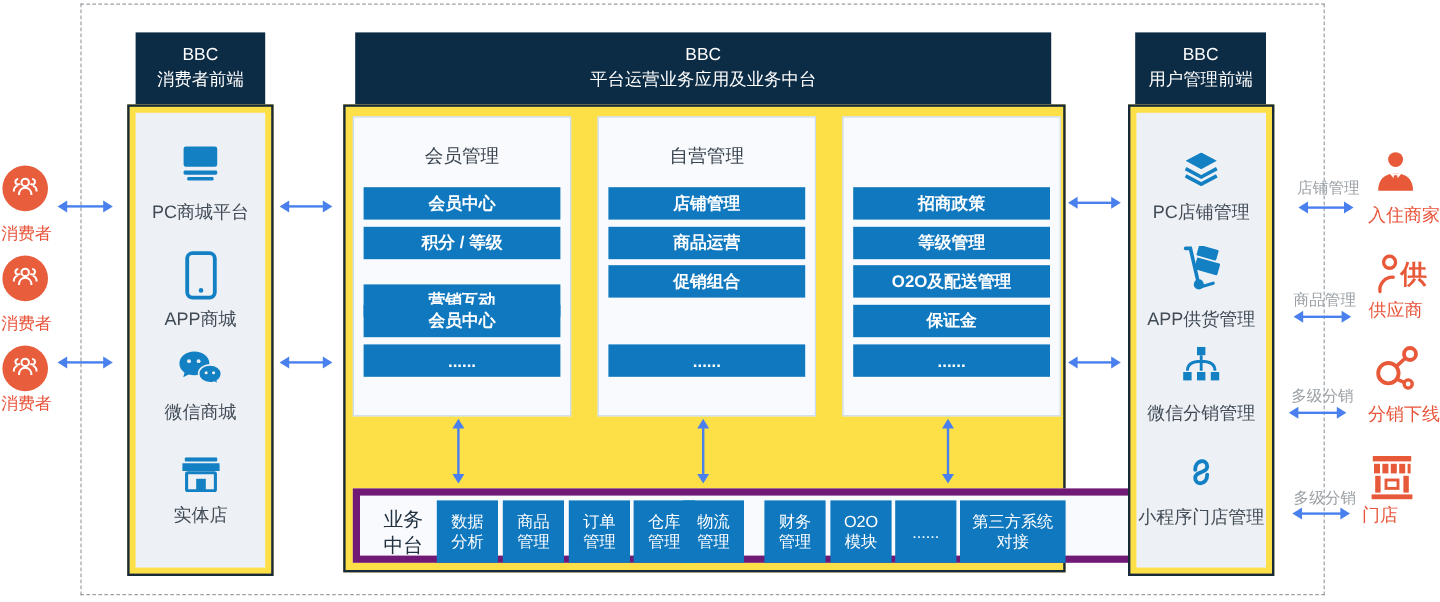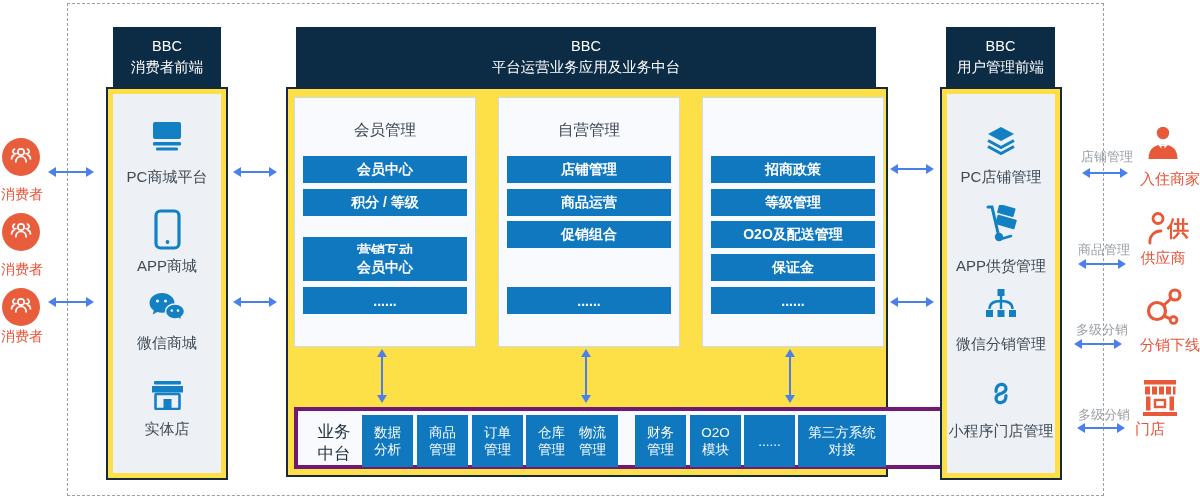--- a/index.html
+++ b/index.html
@@ -15,21 +15,21 @@
   .panel-box{position:absolute;background:#fde047;border:2px solid #182a3a;box-sizing:border-box;}
   .panel-fill{position:absolute;left:5px;top:5px;right:5px;bottom:5px;background:#edf1f5;}
   .picon{position:absolute;left:0;width:100%;display:flex;justify-content:center;align-items:center;}
   .plabel{position:absolute;left:0;width:100%;text-align:center;font-size:15px;color:#414b56;}
 
   
   .col{position:absolute;top:8px;width:182px;height:250px;background:#f8fafd;border:1px solid #c9dbec;box-sizing:border-box;}
   .col-title{position:absolute;top:22px;left:0;width:100%;text-align:center;font-size:15.5px;color:#38424e;}
   .btn{position:absolute;left:8px;width:164px;height:27px;background:#1078bf;color:#fff;font-size:14px;
        display:flex;align-items:center;justify-content:center;font-weight:bold;}
-  .bottom-box{position:absolute;left:6px;top:318px;width:692px;height:62px;background:#f8fafd;border:4px solid #701a75;box-sizing:border-box;}
+  .bottom-box{position:absolute;left:6px;top:318px;width:692px;height:62px;background:#f8fafd;border:6px solid #701a75;box-sizing:border-box;}
   .mid-label{position:absolute;left:8px;top:9px;width:56px;text-align:center;font-size:16.5px;line-height:22px;
              color:#223140;white-space:pre-line;}
   .module{position:absolute;top:4px;height:52px;background:#1078bf;color:#fff;font-size:13.5px;line-height:17px;
           display:flex;align-items:center;justify-content:center;text-align:center;white-space:pre-line;box-sizing:border-box;}
 
   
   .ah{position:absolute;height:2px;background:#4a80ee;}
   .ah::before{content:"";position:absolute;left:-6px;top:-4px;border-top:5px solid transparent;border-bottom:5px solid transparent;border-right:8px solid #4a80ee;}
   .ah::after{content:"";position:absolute;right:-6px;top:-4px;border-top:5px solid transparent;border-bottom:5px solid transparent;border-left:8px solid #4a80ee;}
   .av{position:absolute;width:2px;background:#4a80ee;}

